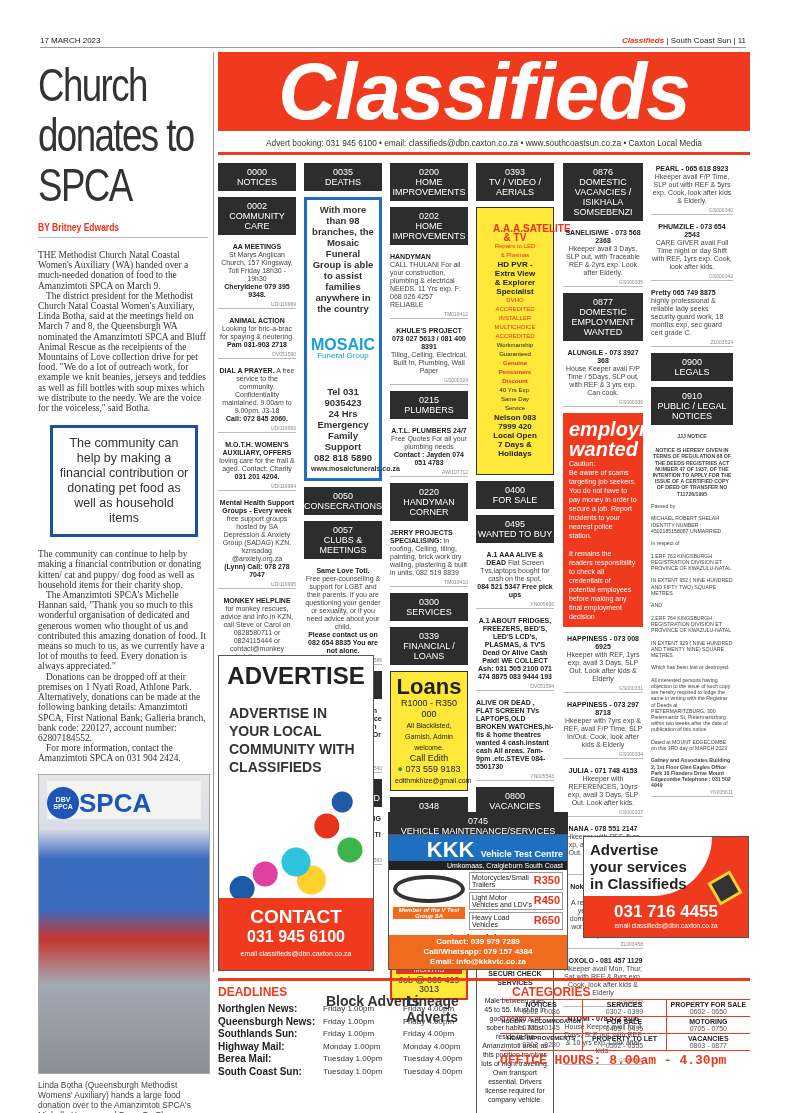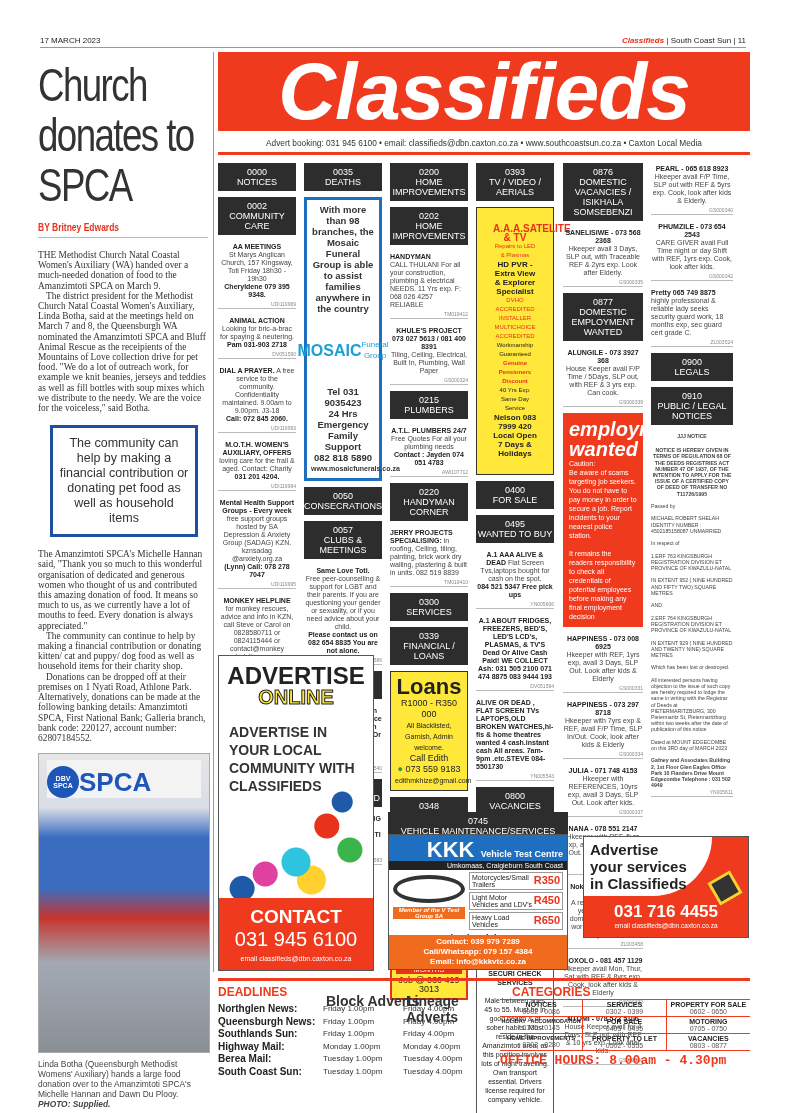--- a/index.html
+++ b/index.html
@@ -21,38 +21,38 @@
 .booking{position:absolute;left:218px;top:138px;width:532px;font-size:8.3px;color:#333;text-align:center;border-bottom:3px solid #f03a1e;padding-bottom:4px}
 .cols{position:absolute;left:218px;top:157px;width:568px;height:820px}
 .col{position:absolute;top:0;width:78px}
 .hdr{background:#2d2d2d;color:#fff;font-size:9px;line-height:10px;text-align:center;padding:4px 0;margin:6px 0;transform-origin:center}
 .hdr span{display:block}
 .ad{font-size:7px;line-height:8px;text-align:center;color:#444;margin:8px 0 6px}
 .ad b{color:#222}
 .ad .ref{display:block;text-align:right;font-size:5px;color:#888;border-bottom:1px solid #bbb;margin-top:1px}
 .ad.left{text-align:left}
 .box{border:3px solid #1f6fc0;padding:4px;font-size:9.5px;line-height:11px;text-align:center;font-weight:bold;color:#333;margin-top:6px}
-.mosaic{height:60px;margin:6px 0;display:flex;align-items:center;justify-content:center;flex-direction:row;color:#1a9fd6;font-size:16px;font-weight:bold}
+.mosaic{height:60px;margin:6px 0;display:flex;align-items:center;justify-content:center;flex-direction:column;color:#1a9fd6;font-size:16px;font-weight:bold}
 .yellow{background:#ffe83a;border:1px solid #333;padding:16px;text-align:center;font-size:8px;line-height:9px;font-weight:bold}
 .redad{background:#f03a1e;color:#fff;padding:6px;font-size:7px;line-height:9px}
 .redad .t{font-style:italic;font-weight:bold;font-size:20px;line-height:20px;text-align:right}
 .loans{background:#ffe83a;border:1px solid #333;text-align:center;padding:4px;font-size:9px;line-height:11px;color:#222}
 .loans .big{font-size:22px;font-weight:bold;line-height:22px}
 .aaj{background:#ffe83a;border:2px solid #e8321c;text-align:center;padding:4px;font-size:7px;line-height:9px}
 .aaj .big{font-size:10px;font-weight:bold;line-height:11px}
 .aaj .guar{background:#e8321c;color:#fff;margin:2px 0}
 .night{border:1px solid #555;padding:4px;font-size:7px;line-height:9px;text-align:center}
 .advonline{position:absolute;left:218px;top:655px;width:156px;height:316px;border:1px solid #555;background:#fff;overflow:hidden}
 .advonline .a1{font-size:24px;font-weight:bold;color:#222;text-align:center;margin-top:6px}
 .advonline .a2{font-size:20px;font-weight:bold;color:#ffe83a;text-align:center;-webkit-text-stroke:1px #222;margin-top:-4px}
 .advonline .a3{font-size:14px;font-weight:bold;color:#333;line-height:18px;padding:14px 10px}
 .advonline .bubbles{position:absolute;left:0;right:0;bottom:72px;height:120px;background:radial-gradient(circle at 80% 20%,#1e5aa8 10px,transparent 11px),radial-gradient(circle at 70% 40%,#e8321c 12px,transparent 13px),radial-gradient(circle at 50% 70%,#2ec4e0 14px,transparent 15px),radial-gradient(circle at 30% 80%,#e040a0 12px,transparent 13px),radial-gradient(circle at 85% 60%,#3bb54a 12px,transparent 13px),radial-gradient(circle at 60% 85%,#ffd02e 14px,transparent 15px),radial-gradient(circle at 15% 92%,#1e5aa8 12px,transparent 13px)}
 .advonline .contact{position:absolute;left:0;right:0;bottom:0;height:72px;background:#f03a1e;color:#fff;text-align:center}
 .advonline .c1{font-size:19px;font-weight:bold;margin-top:8px}
-.advonline .c2{font-size:20px;font-weight:normal}
+.advonline .c2{font-size:16px;font-weight:bold}
 .advonline .c3{font-size:7px;margin-top:4px}
 .kkk{position:absolute;left:388px;top:834px;width:180px;height:136px;border:1px solid #555;background:#fff;font-size:8px}
 .kkk .top{background:#1f6fc0;color:#fff;font-weight:bold;font-size:22px;text-align:right;padding:2px 4px;height:26px}
 .kkk .sub{background:#222;color:#fff;font-size:7px;text-align:right;padding:1px 4px}
 .kkk .row{display:flex;justify-content:space-between;margin:2px 4px 0 80px;border:1px solid #999;font-size:7px;padding:1px 2px}
 .kkk .row b{color:#e8321c;font-size:11px}
 .kkk .fb{text-align:center;font-weight:bold;font-size:9px;margin-top:3px}
 .kkk .cont{background:#f06b1e;color:#fff;text-align:center;font-weight:bold;font-size:8px;line-height:10px;padding:2px;position:absolute;bottom:0;left:0;right:0}
 .advserv{position:absolute;left:583px;top:836px;width:166px;height:102px;background:#f03a1e;border:1px solid #555;overflow:hidden}
 .advserv .bubble{background:#fff;border-radius:0 0 60px 0;width:128px;padding:4px 6px;font-weight:bold;font-size:15px;line-height:17px;color:#222}
@@ -85,23 +85,24 @@
 
 <div class="leftcol">
   <div class="headline">Church donates to SPCA</div>
   <div class="byline">BY Britney Edwards</div>
   <div class="body">
     <p>THE Methodist Church Natal Coastal Women's Auxiliary (WA) handed over a much-needed donation of food to the Amanzimtoti SPCA on March 9.</p>
     <p>The district president for the Methodist Church Natal Coastal Women's Auxiliary, Linda Botha, said at the meetings held on March 7 and 8, the Queensburgh WA nominated the Amanzimtoti SPCA and Bluff Animal Rescue as the receipients of the Mountains of Love collection drive for pet food. "We do a lot of outreach work, for example we knit beanies, jerseys and teddies as well as fill bottles with soup mixes which we distribute to the needy. We are the voice for the voiceless," said Botha.</p>
   </div>
   <div class="pull">The community can help by making a financial contribution or donating pet food as well as household items</div>
   <div class="body">
+    <p>The community can continue to help by making a financial contribution or donating kitten/ cat and puppy/ dog food as well as household items for their charity shop.</p>
     <p>The Amanzimtoti SPCA's Michelle Hannan said, "Thank you so much to this wonderful organisation of dedicated and generous women who thought of us and contributed this amazing donation of food. It means so much to us, as we currently have a lot of mouths to feed. Every donation is always appreciated."</p>
-    <p>The community can continue to help by making a financial contribution or donating kitten/ cat and puppy/ dog food as well as household items for their charity shop.</p>
     <p>Donations can be dropped off at their premises on 1 Nyati Road, Athlone Park. Alternatively, donations can be made at the following banking details: Amanzimtoti SPCA, First National Bank; Galleria branch, bank code: 220127, account number: 62807184552.</p>
+    <p>For more information, contact the Amanzimtoti SPCA on 031 904 2424.</p>
   </div>
   <div class="photo">
     <div class="sign">
       <span class="badge">DBV SPCA</span>
       <span>SPCA</span>
     </div>
   </div>
   <div class="caption">
     <span>Linda Botha (Queensburgh Methodist Womens' Auxiliary) hands a large food donation over to the Amanzimtoti SPCA's Michelle Hannan and Dawn Du Plooy.</span>
     <b><i>PHOTO: Supplied.</i></b>
@@ -312,21 +313,20 @@
       <div>All interested persons having objection to the issue of such copy are hereby required to lodge the same in writing with the Registrar of Deeds at PIETERMARITZBURG, 300 Pietermaritz St, Pietermaritzburg within two weeks after the date of publication of this notice</div><br>
       <div>Dated at MOUNT EDGECOMBE on this 3RD day of MARCH 2023</div><br>
       <div style="font-weight:bold">Gafney and Associates Building 2, 1st Floor Glen Eagles Office Park 10 Flanders Drive Mount Edgecombe Telephone : 031 502 4949</div>
       <span class="ref">YN005611</span>
     </div>
   </div>
 </div>
 
 <div class="advonline">
   <div class="a1">ADVERTISE</div>
-  <div class="a2">ONLINE</div>
   <div class="a3">ADVERTISE IN YOUR LOCAL COMMUNITY WITH CLASSIFIEDS</div>
   <div class="bubbles"></div>
   <div class="contact">
     <div class="c1">CONTACT</div>
     <div class="c2">031 945 6100</div>
     <div class="c3">email classifieds@dbn.caxton.co.za</div>
   </div>
 </div>
 
 <div class="hdr" style="position:absolute;left:388px;top:806px;width:180px">

